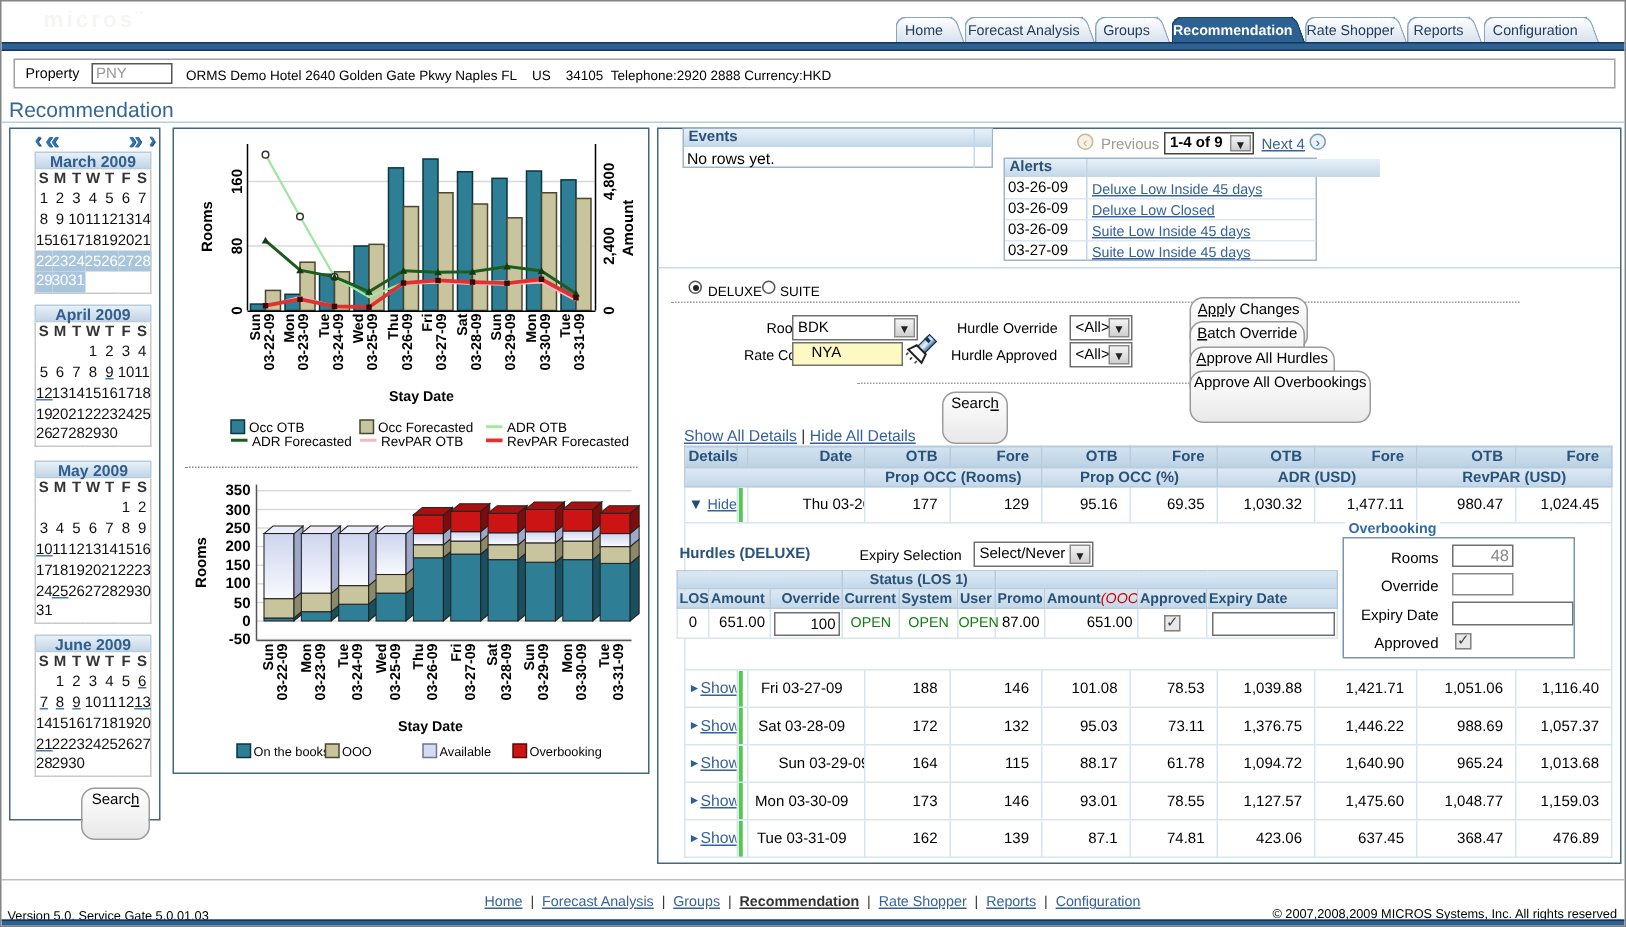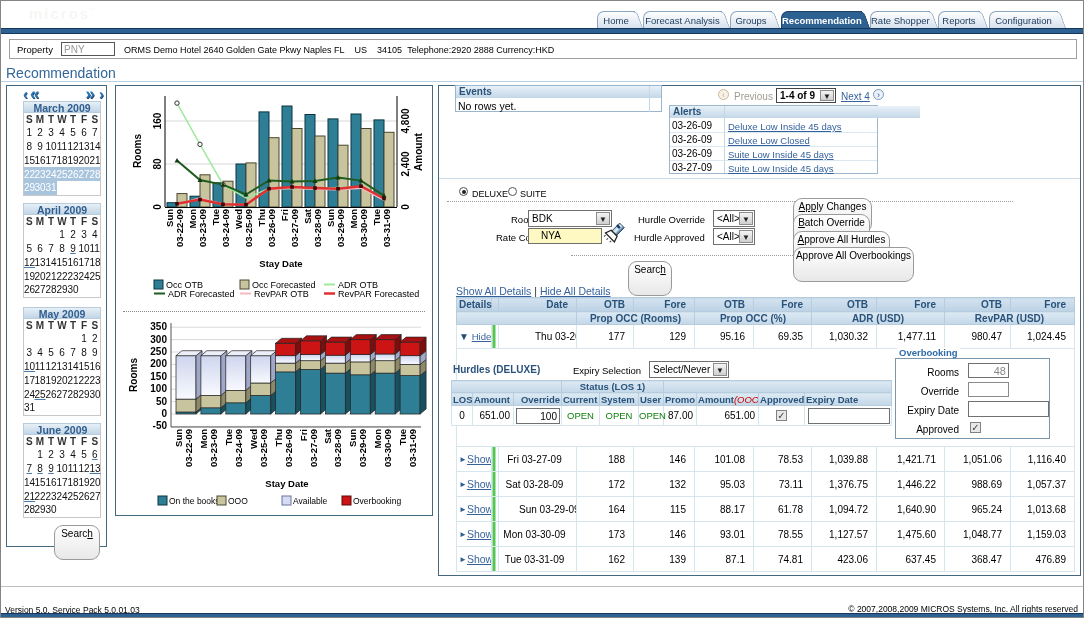--- a/index.html
+++ b/index.html
@@ -799,17 +799,20 @@
   <div class="abs" style="left:894px;top:366px;width:64px;text-align:right;z-index:5;font-size:10px;">Rooms</div>
   <div class="abs" style="left:967px;top:362px;width:41px;height:15px;border:1px solid #707070;background:#fff;font-size:11px;line-height:14px;text-align:right;padding-right:2px;color:#888;z-index:5;">48</div>
   <div class="abs" style="left:894px;top:385px;width:64px;text-align:right;z-index:5;font-size:10px;">Override</div>
   <div class="abs" style="left:967px;top:381px;width:41px;height:15px;border:1px solid #8a8a8a;background:#fff;z-index:5;"></div>
   <div class="abs" style="left:894px;top:404px;width:64px;text-align:right;z-index:5;font-size:10px;">Expiry Date</div>
   <div class="abs" style="left:967px;top:400px;width:81px;height:16px;border:1px solid #707070;background:#fff;z-index:5;"></div>
   <div class="abs" style="left:894px;top:423px;width:64px;text-align:right;z-index:5;font-size:10px;">Approved</div>
   <div class="abs cb" style="left:969px;top:421px;z-index:5;">✓</div>
 
   <div class="abs" style="left:0;top:585px;width:1084px;height:1px;background:#BFBFBF;"></div>
-  <div class="abs" style="left:4px;top:604px;font-size:8.5px;color:#000;">Version 5.0, Service Pack 5.0.01.03</div>
+  <div class="abs" style="left:322px;top:595px;font-size:9.5px;color:#333;">
+    <a class="lnk">Home</a> &nbsp;|&nbsp; <a class="lnk">Forecast Analysis</a> &nbsp;|&nbsp; <a class="lnk">Groups</a> &nbsp;|&nbsp; <b style="text-decoration:underline">Recommendation</b> &nbsp;|&nbsp; <a class="lnk">Rate Shopper</a> &nbsp;|&nbsp; <a class="lnk">Reports</a> &nbsp;|&nbsp; <a class="lnk">Configuration</a>
+  </div>
+  <div class="abs" style="left:4px;top:604px;font-size:8.5px;color:#000;">Version 5.0, Service Gate 5.0.01.03</div>
   <div class="abs" style="right:5px;top:603px;font-size:8.5px;color:#000;">© 2007,2008,2009 MICROS Systems, Inc. All rights reserved</div>
   <div class="abs" style="left:0;top:612px;width:1082px;height:6px;background:#2D6191;border-top:1px solid #16365C;"></div>
 
 </div>
 
 </body></html>

